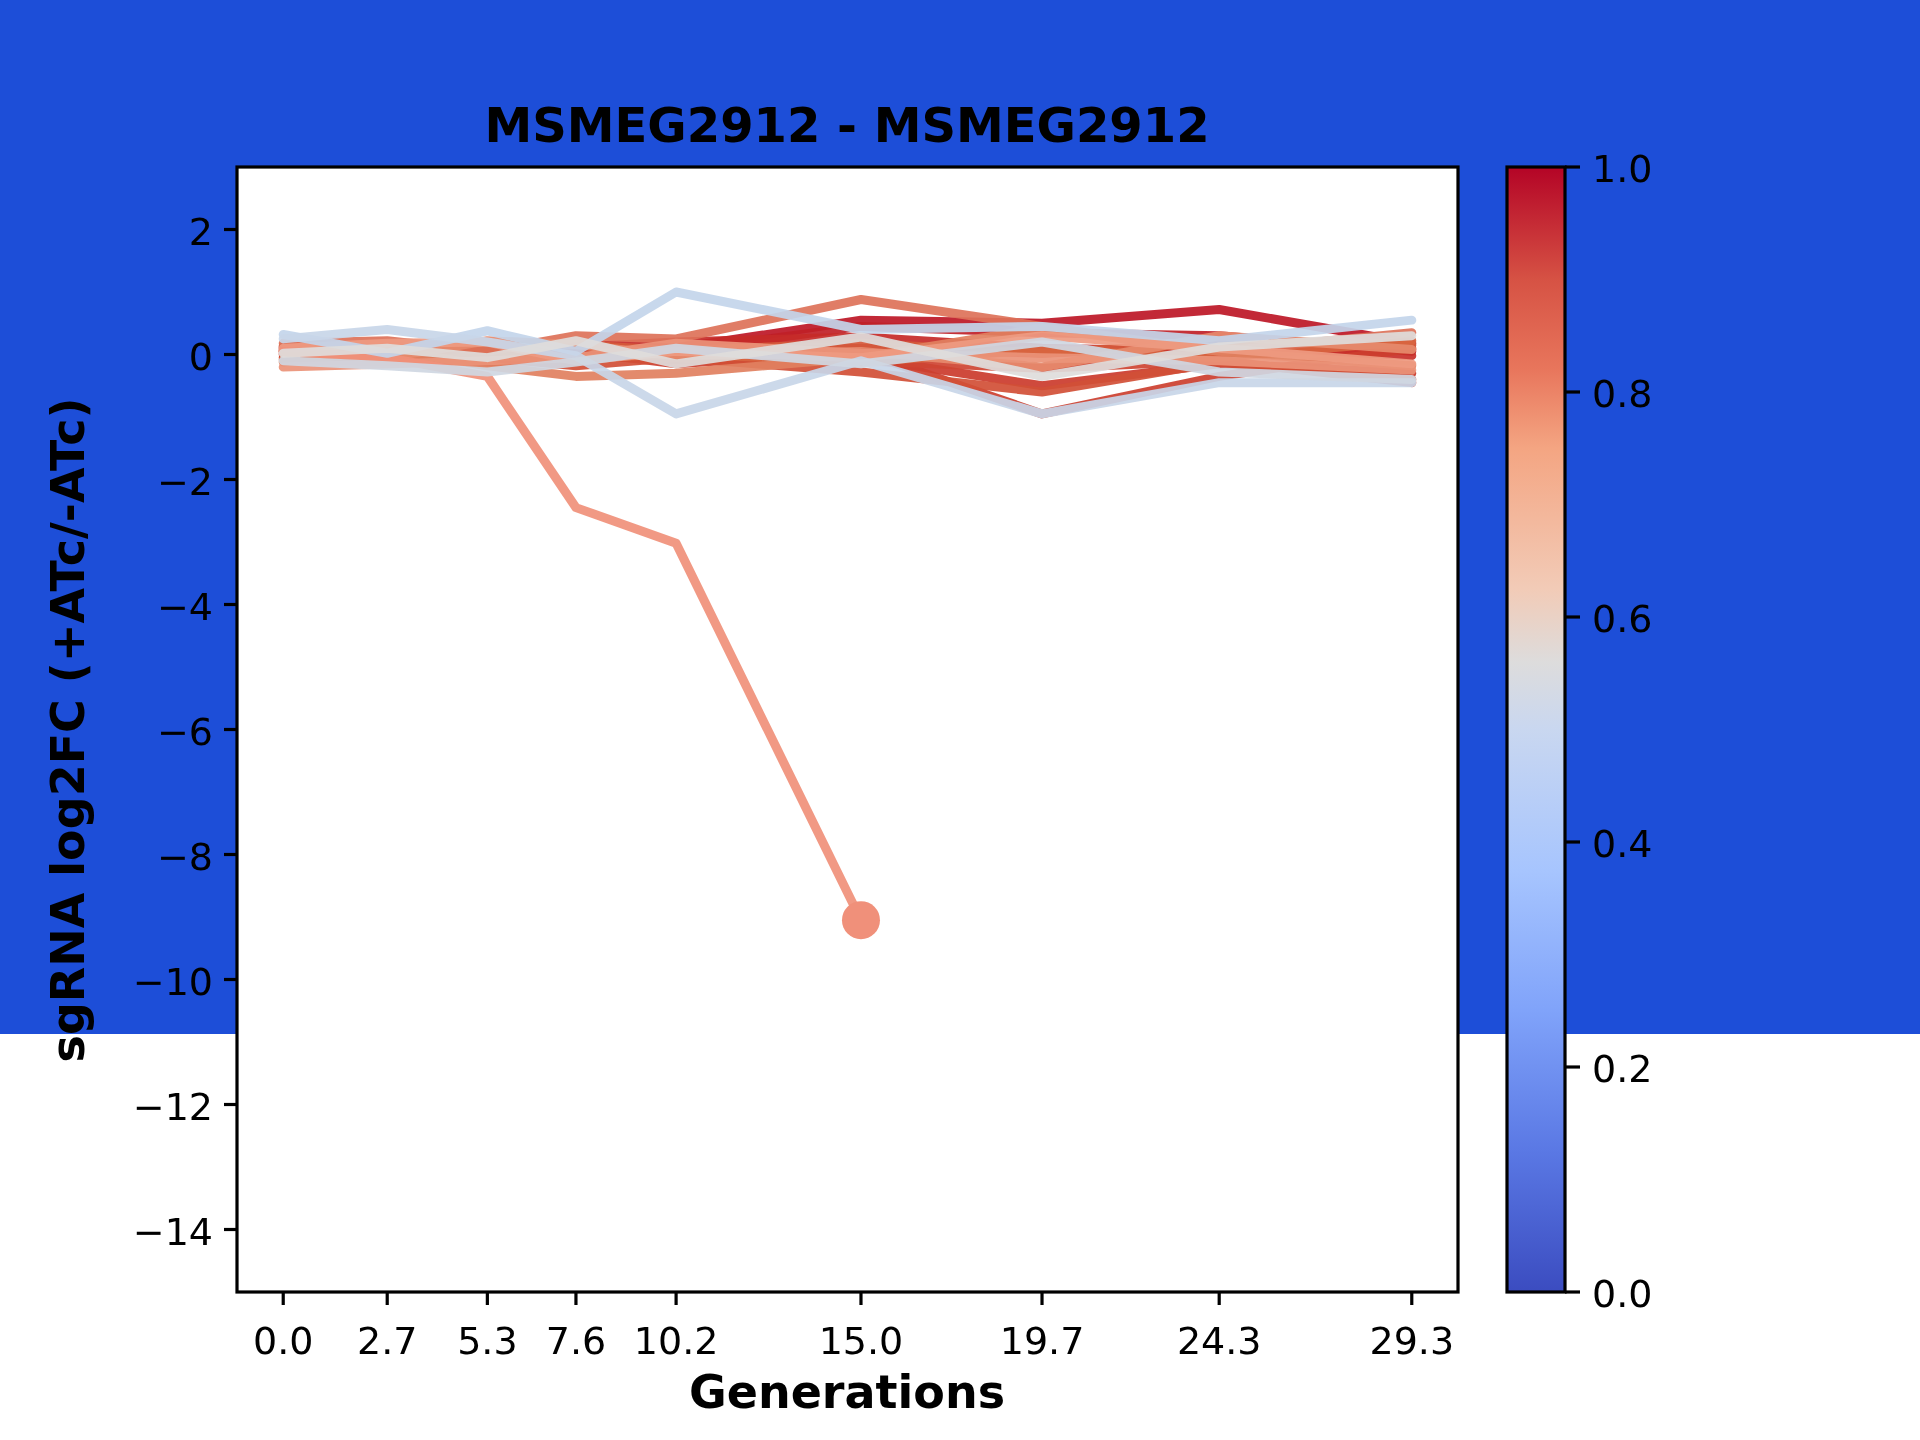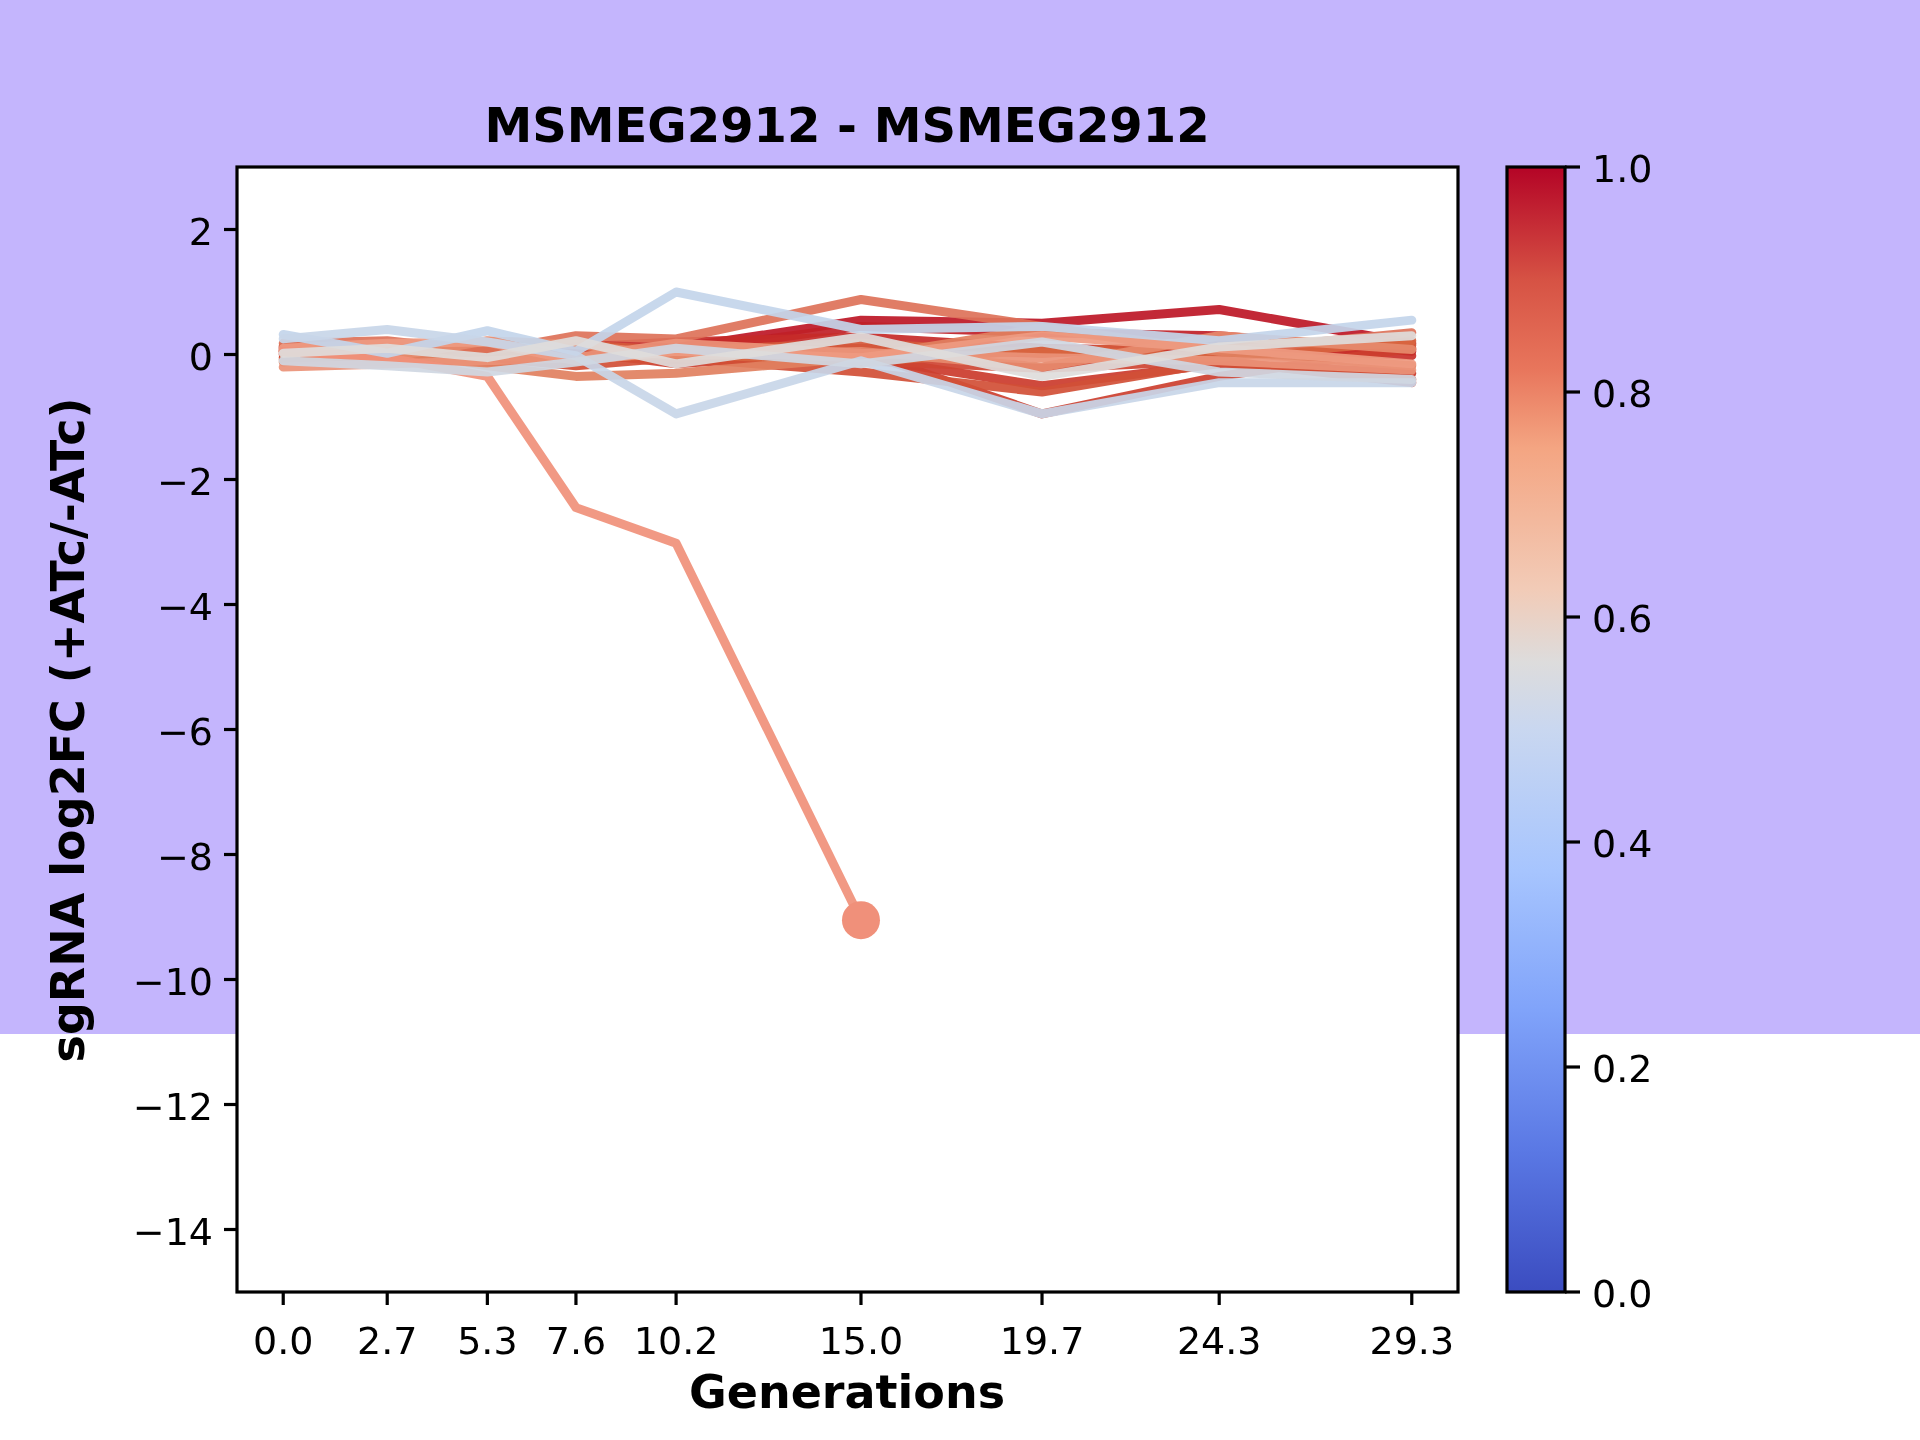--- a/index.html
+++ b/index.html
@@ -10,21 +10,21 @@
   body {
     width: 1920px;
     height: 1440px;
     font-family: "DejaVu Sans", sans-serif;
     overflow: hidden;
   }
   #figure {
     position: relative;
     width: 1920px;
     height: 1034px;
-    background: #c4b5fd;
+    background: #1d4ed8;
   }
   #chart-svg {
     position: absolute;
     left: 0;
     top: 0;
     width: 1920px;
     height: 1440px;
   }
   .ttl {
     font-family: "DejaVu Sans", sans-serif;

